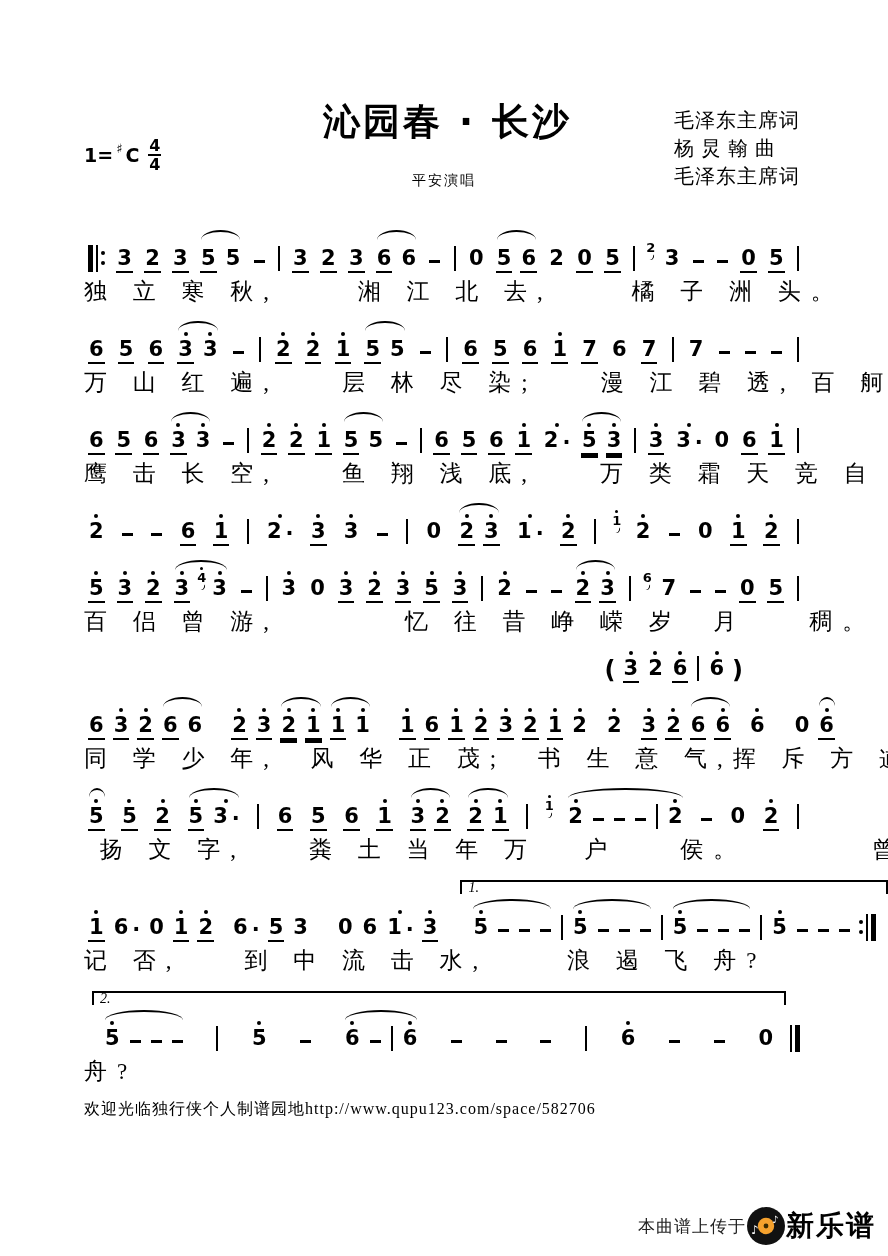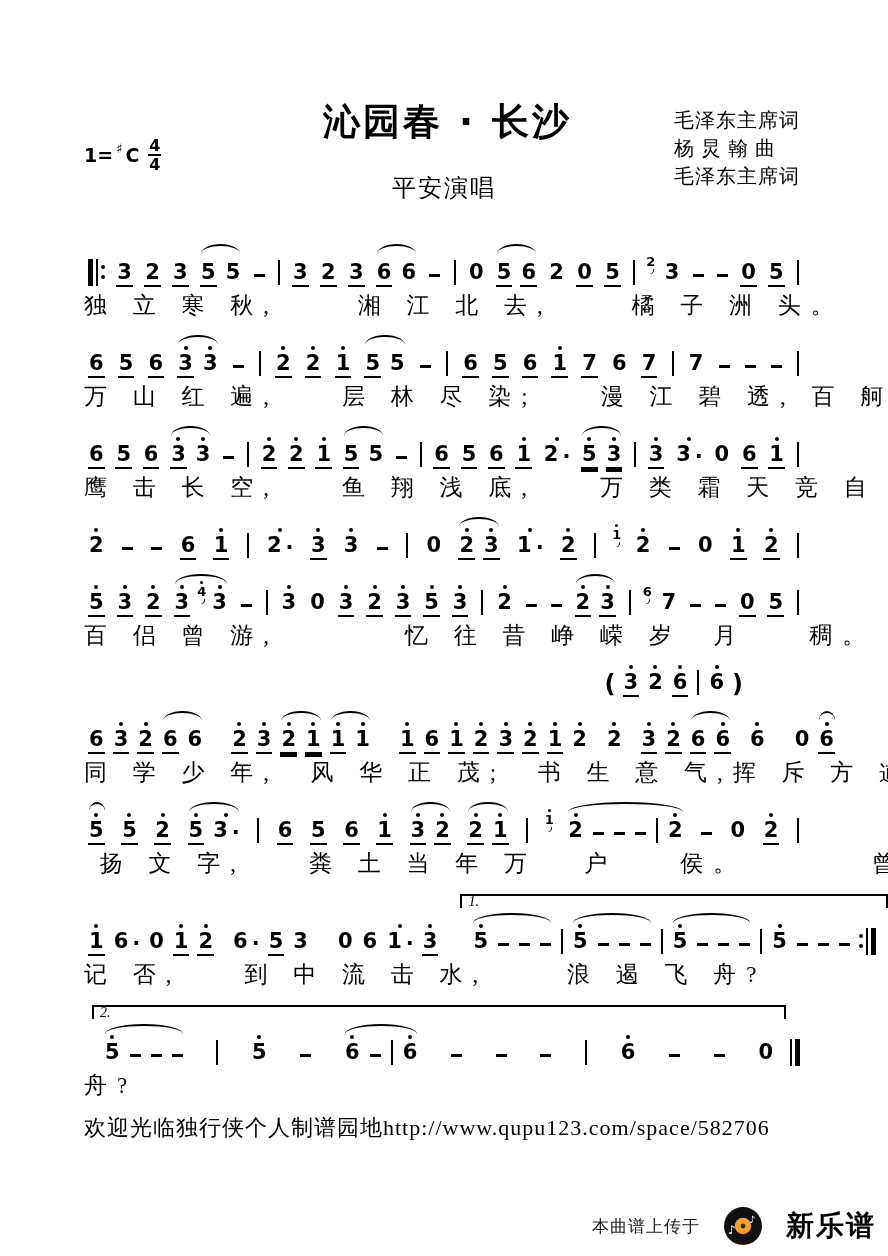--- a/index.html
+++ b/index.html
@@ -3,21 +3,21 @@
 <meta charset="utf-8">
 <style>
   html,body{margin:0;padding:0;background:#e8e8e8;}
   .page{position:relative;width:888px;height:1256px;background:#ffffff;margin:0 auto;
         font-family:"Liberation Serif",serif;color:#000;overflow:hidden;}
   .content{padding:0 84px;}
 
   
   .title{text-align:center;font-family:"DejaVu Sans",sans-serif;font-weight:bold;
          font-size:37px;letter-spacing:3px;padding-top:72px;padding-left:7px;}
-  .singer{text-align:center;font-size:24px;margin-top:16px;letter-spacing:2px;}
+  .singer{text-align:center;font-size:14px;margin-top:16px;letter-spacing:2px;}
   .credits{position:absolute;right:88px;top:106px;font-size:20px;line-height:28px;letter-spacing:1px;}
   .keysig{position:absolute;left:84px;top:138px;display:flex;align-items:center;gap:3px;
           font-family:"DejaVu Sans",sans-serif;font-weight:bold;font-size:19px;}
   .keysig .sharp{font-size:13px;transform:translateY(-6px);}
   .meter{display:inline-flex;flex-direction:column;align-items:center;margin-left:6px;
          font-family:"DejaVu Sans",sans-serif;font-weight:bold;font-size:16px;line-height:15px;}
   .meter .mline{width:13px;height:1.5px;background:#000;margin:1px 0;}
 
   
   #score{margin-top:38px;}
@@ -62,22 +62,22 @@
   .volta-label{position:absolute;top:4px;left:8px;font-family:"Liberation Serif",serif;
          font-style:italic;font-size:14px;line-height:14px;}
 
   .rpt{display:inline-flex;align-items:flex-end;gap:3px;margin:0 4px 1px;}
   .thickbar{width:5px;height:27px;background:#000;}
   .thinbar{width:2px;height:27px;background:#000;}
   .rptdots{display:flex;flex-direction:column;justify-content:center;gap:6px;height:27px;}
   .rptdots span{width:4px;height:4px;border-radius:50%;background:#000;}
 
   
-  .url-line{margin-top:8px;font-size:22px;letter-spacing:1px;white-space:pre;}
-  .brand-row{position:absolute;right:12px;bottom:10px;display:flex;align-items:center;gap:23px;}
+  .url-line{margin-top:8px;font-size:16px;letter-spacing:1px;white-space:pre;}
+  .brand-row{position:absolute;right:12px;bottom:10px;display:flex;align-items:center;gap:0;}
   .upload{font-size:17px;color:#222;letter-spacing:1px;}
   .brand{font-family:"DejaVu Sans",sans-serif;font-weight:bold;font-size:28px;letter-spacing:2px;text-align:center;}
 </style>
 </head>
 <body>
 
 <div class="page">
 
   <h1 class="title">沁园春 · 长沙</h1>
 

